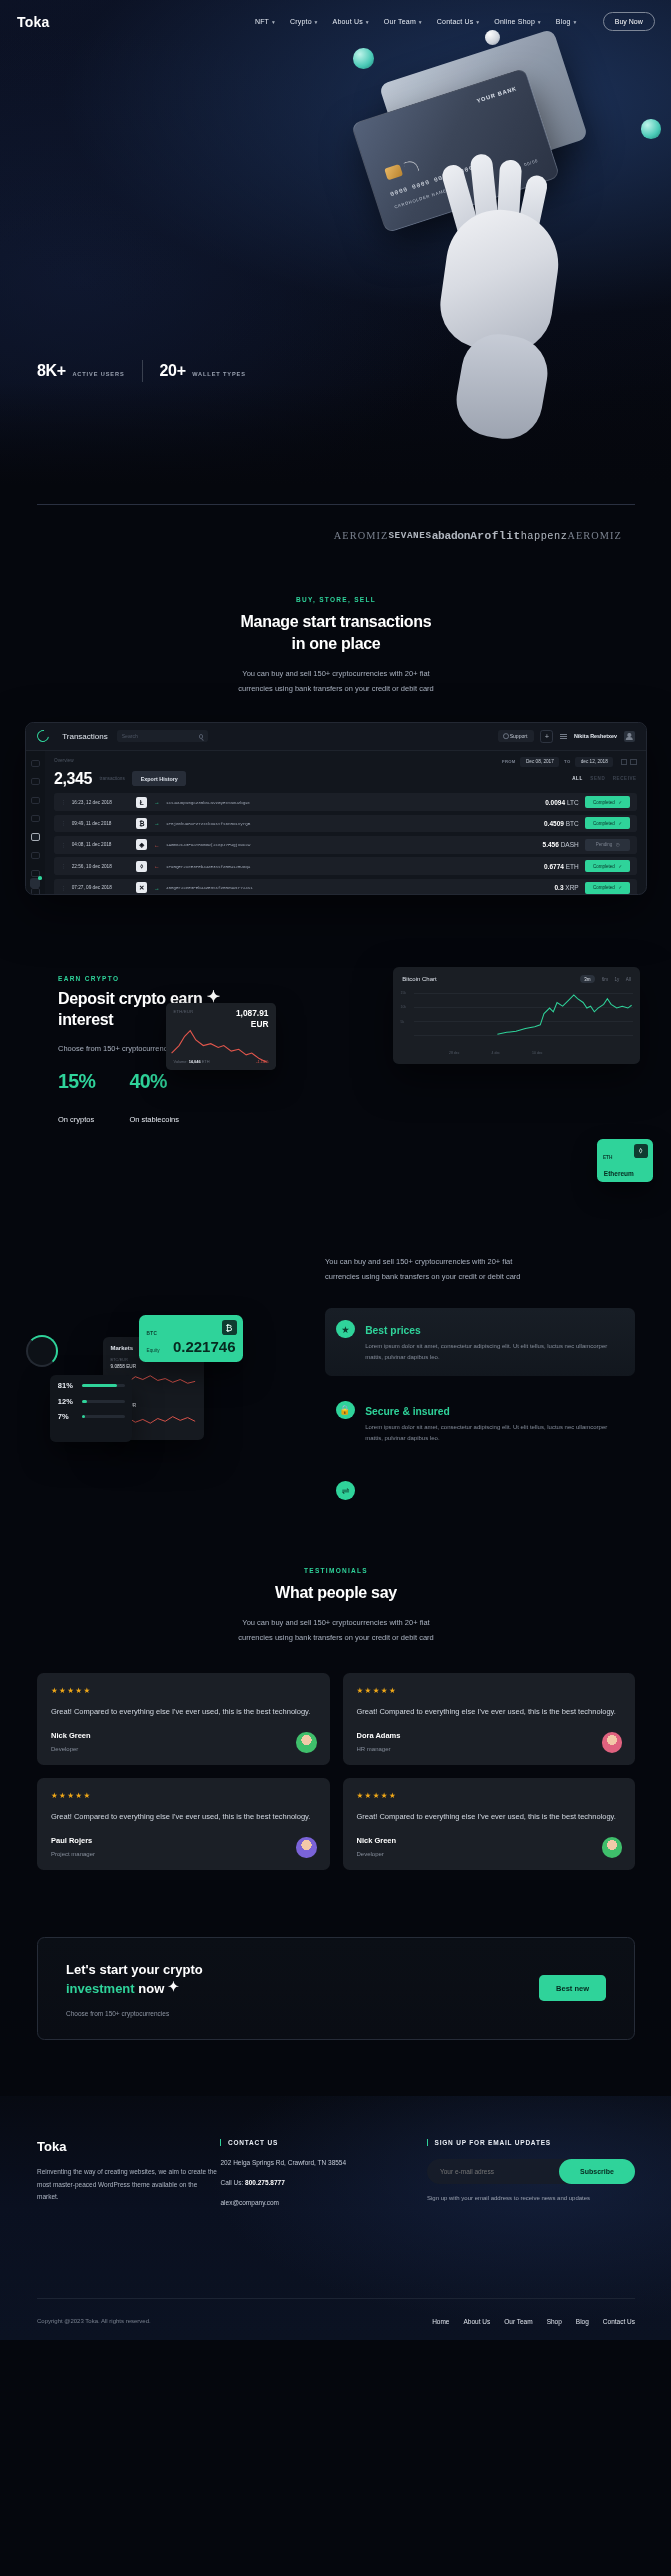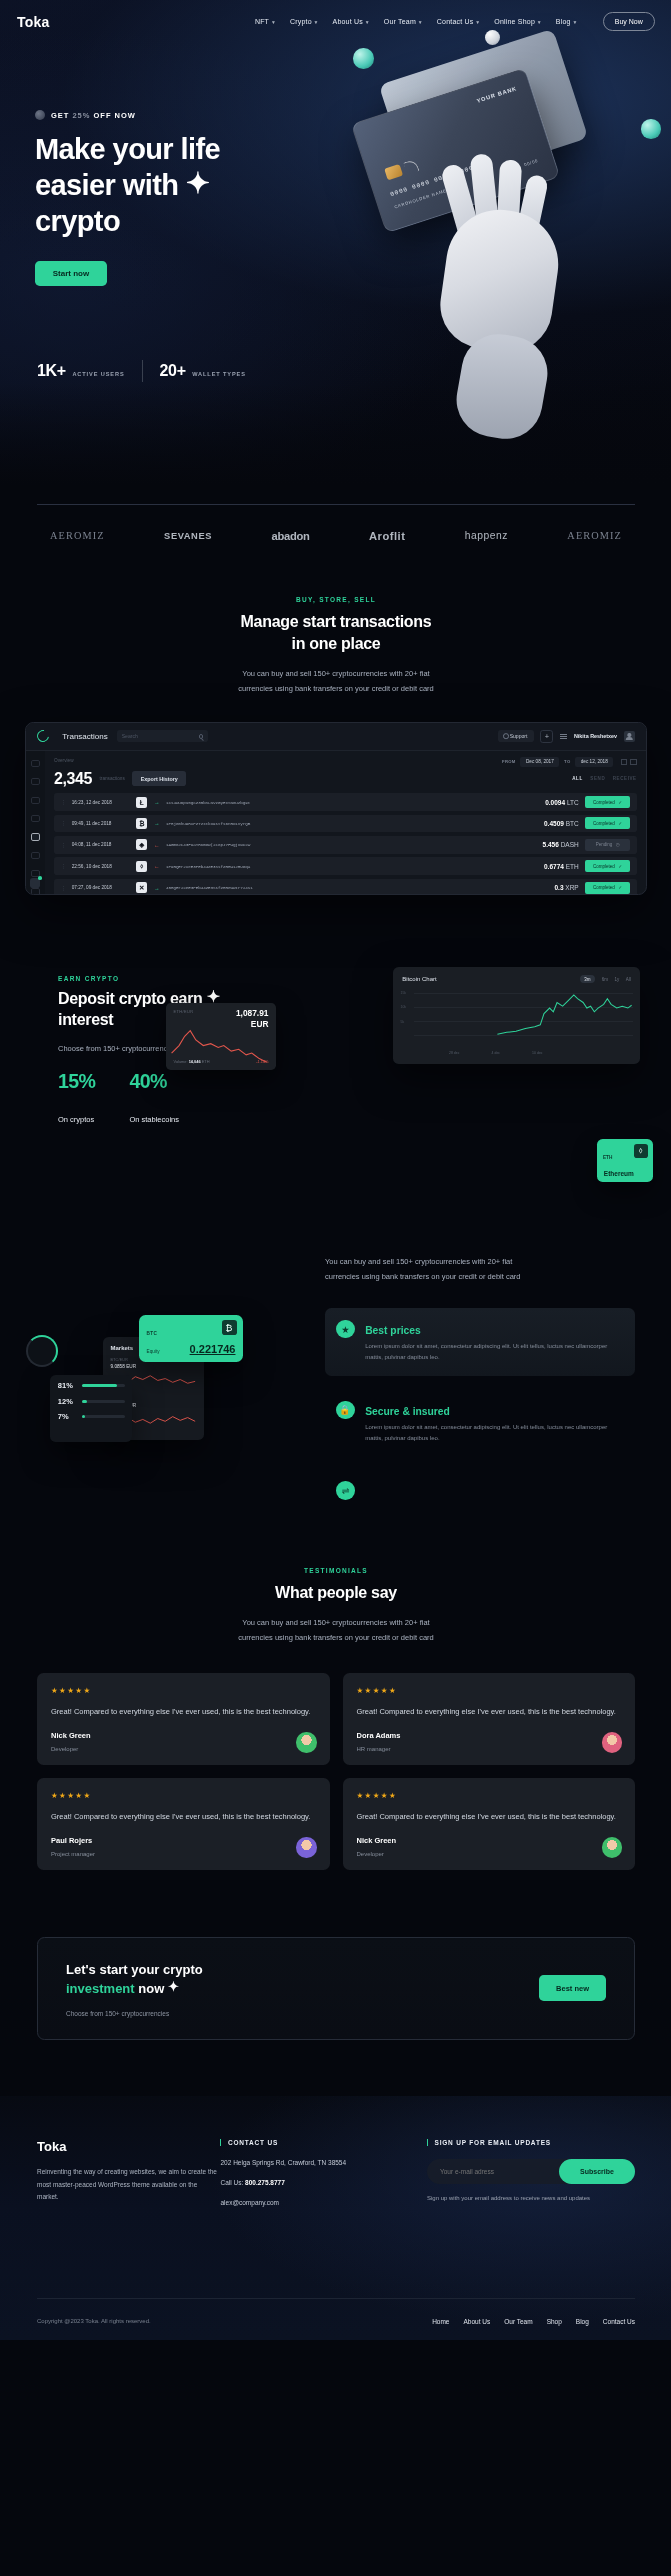--- a/index.html
+++ b/index.html
@@ -132,24 +132,24 @@
   .wrist{
     position:absolute; left:37px; top:177px; width:86px; height:103px; border-radius: 37px;
     background: linear-gradient(170deg,#c9ced8,#9aa1ae);
     transform: rotate(10deg);
   }
 
   
   .logos-wrap { padding: 0 37px; margin-top: 0; }
   .logos-rule { height: 0.9px; background: #2a3040; }
   .logos {
-    display: flex; align-items: center; justify-content: space-between;
+    display: flex; align-items: center; justify-content: flex-end;
     padding: 25px 13px 0 13px;
   }
-  .logo-item { font-size: 10.3px; color: #cfd5de; opacity: .85; letter-spacing: 0.5px; white-space: nowrap;}
+  .logo-item { font-size: 10.3px; color: #cfd5de; opacity: .85; letter-spacing: 0.5px; white-space: nowrap; font-family: Liberation Mono, monospace;}
   .logo-serif { font-family: "Liberation Serif", serif; letter-spacing: 1.1px; color:#8f97a5; }
   .logo-cond { font-weight: 700; letter-spacing: 0.6px; font-size: 9.3px; }
   .logo-round { font-weight: 700; font-size: 11.2px; letter-spacing: -0.3px; }
   .logo-ital { font-weight: 700; font-size: 11.2px; }
   .logo-soft { font-size: 10.3px; }
 
   
   .sec-eyebrow {
     font-size: 6.5px; font-weight: 700; letter-spacing: 1.3px; color: #2fd39a; text-align: center;
   }
@@ -312,21 +312,21 @@
   .ben-art { position: absolute; left: 41px; top: 63px; width: 270px; height: 159px; }
   .btc-card {
     position: absolute; left: 98px; top: 0; width: 104px; height: 47px;
     background: #2fd39a; border-radius: 6.5px; padding: 6.5px 7.5px;
     box-shadow: 0 13px 28px rgba(0,0,0,.5); z-index: 4;
   }
   .btc-tic { font-size: 4.7px; font-weight: 700; color: #0a3a2d; letter-spacing:0.4px;}
   .btc-ico { position:absolute; right:6.5px; top:5.6px; width:15px; height:15px; border-radius:2.8px; background:#0f3b30; color:#eafff8; font-size:9.3px; display:flex;align-items:center;justify-content:center;}
   .btc-row { position:absolute; left:7.5px; bottom:6.5px; right:7.5px; display:flex; align-items:baseline; gap:4.7px;}
   .btc-lbl { font-size: 4.7px; color: #0a3a2d; }
-  .btc-val { font-size: 11px; font-weight: 700; color: #06291f; margin-left:auto;text-decoration:underline;}
+  .btc-val { font-size: 15px; font-weight: 700; color: #06291f; margin-left:auto;}
   .mk-card {
     position: absolute; left: 62px; top: 22.4px; width: 101px; height: 103px;
     background: #161a20; border-radius: 5.6px; box-shadow: 0 13px 32px rgba(0,0,0,.55);
     z-index: 3; padding: 7.5px;
   }
   .mk-title { font-size: 6px; color: #dfe4ec; font-weight: 700;}
   .mk-line { margin-top: 7.5px; }
   .mk-sym { font-size: 3.5px; color: #5a616d; letter-spacing:0.3px;}
   .mk-val { font-size: 4.7px; color: #e2e6ed; margin-top: 1.9px;}
   .mk-spark { height: 15px; margin-top: 2.8px; }
@@ -446,41 +446,24 @@
           <span class="caret">▾</span>
         </div>
         <div class="nav-link">
           <span>Blog</span>
           <span class="caret">▾</span>
         </div>
         <button class="btn-buy">Buy Now</button>
       </div>
     </nav>
 
-    <div class="hero-copy">
-      <div class="badge-off">
-        <span class="badge-dot"></span>
-        <span class="badge-text">
-          <span>GET</span>
-          <span class="pct">25%</span>
-          <span>OFF NOW</span>
-        </span>
-      </div>
-      <h1 class="hero-h1">
-        <span>Make your life</span><br>
-        <span>easier with</span>
-        <span class="spark">✦</span><br>
-        <span>crypto</span>
-      </h1>
-      <button class="btn-start">Start now</button>
-    </div>
 
     <div class="stats">
       <div class="stat">
-        <span class="stat-num">1K+</span>
+        <span class="stat-num">8K+</span>
         <span class="stat-lbl">ACTIVE USERS</span>
       </div>
       <div class="stat-div"></div>
       <div class="stat">
         <span class="stat-num">20+</span>
         <span class="stat-lbl">WALLET TYPES</span>
       </div>
     </div>
 
     <div class="art">

